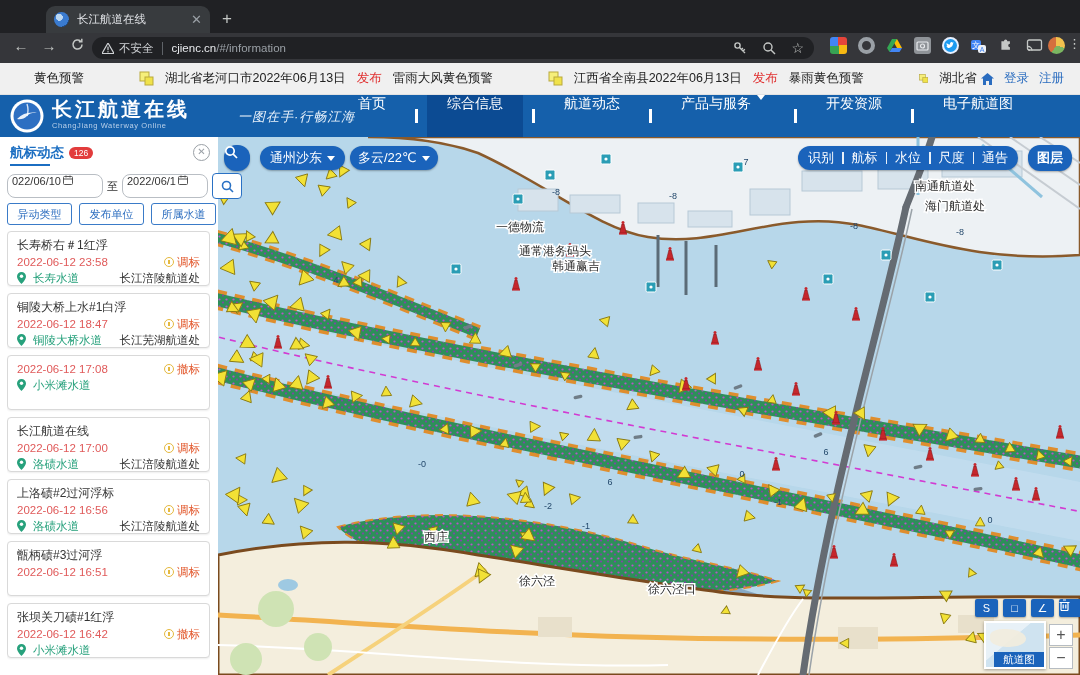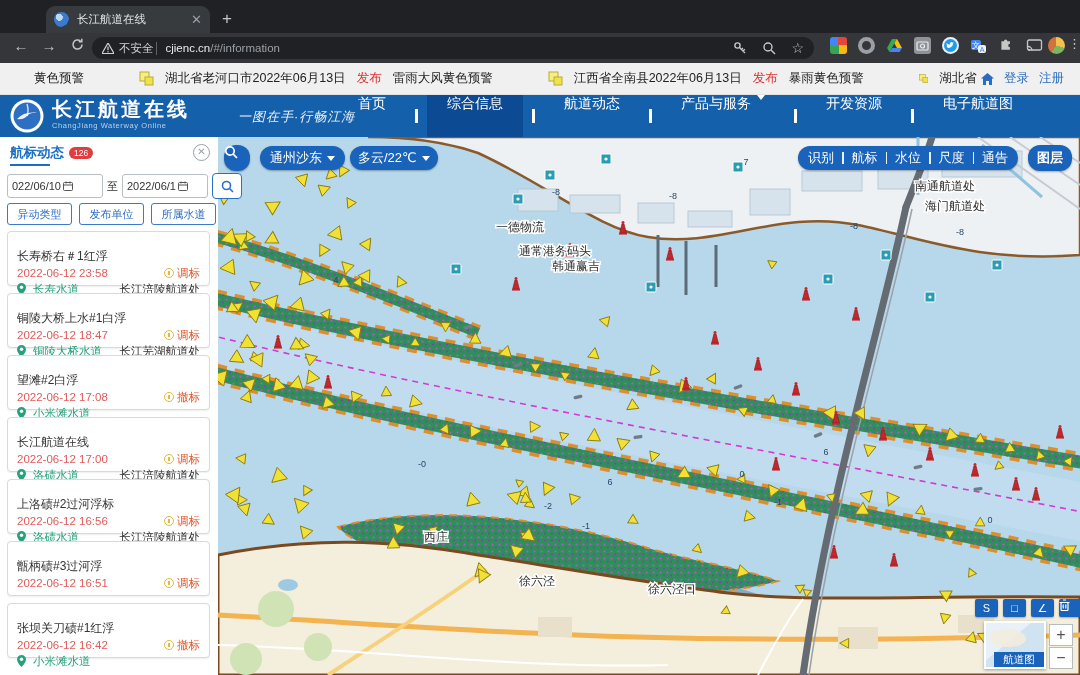--- a/index.html
+++ b/index.html
@@ -10,21 +10,21 @@
   .tab{position:absolute;left:46px;top:6px;width:164px;height:27px;background:#383b3e;
        border-radius:9px 9px 0 0;display:flex;align-items:center;padding:0 8px;box-sizing:border-box}
   .favicon{width:15px;height:15px;border-radius:50%;background:radial-gradient(circle at 35% 35%,#bcd7f0 0 25%,#3a7bd0 26% 70%,#1b4f93 71%);flex:none}
   .tab-title{color:#dfe1e5;font-size:11.5px;margin-left:8px;flex:1;white-space:nowrap;overflow:hidden}
   .tab-close{color:#9aa0a6;font-size:13px;margin-left:6px;cursor:default}
   .newtab{position:absolute;left:222px;top:6px;color:#c4c7c5;font-size:17px;line-height:26px}
   .toolbar{position:absolute;left:0;top:33px;width:1080px;height:30px;background:#35363a}
   .navbtn{position:absolute;top:4px;color:#c4c7c5;font-size:15px;width:22px;text-align:center}
   .addr{position:absolute;left:92px;top:4px;width:722px;height:22px;background:#202124;border-radius:11px;
         display:flex;align-items:center;padding:0 10px;box-sizing:border-box}
-  .addr .sec{color:#d0d3d6;font-size:11.5px;margin:0 2px 0 5px}
+  .addr .sec{color:#d0d3d6;font-size:11.5px;margin:0 8px 0 5px}
   .addr .div{width:1px;height:13px;background:#5f6368;margin-right:9px}
   .addr .host{color:#e8eaed;font-size:11.5px}
   .addr .path{color:#9aa0a6;font-size:11.5px}
   .addr-right{margin-left:auto;display:flex;align-items:center;gap:15px}
   .ext{position:absolute;top:4px;width:17px;height:17px;border-radius:3px}
   .dots{position:absolute;top:3px;color:#c4c7c5;font-size:13px;letter-spacing:0}
   
   .alertbar{position:absolute;left:0;top:63px;width:1080px;height:32px;background:#f0f0f0;
             display:flex;align-items:center;font-size:12.5px;color:#222;border-bottom:1px solid #e2e2e2;box-sizing:border-box}
   .frag{margin-left:34px;white-space:nowrap}
@@ -48,31 +48,31 @@
   
   .main{position:absolute;left:0;top:137px;width:1080px;height:538px}
   .sidebar{position:absolute;left:0;top:0;width:218px;height:538px;background:#fff;z-index:5}
   .sb-head{position:absolute;left:10px;top:7px;display:flex;align-items:center;gap:5px}
   .sb-title{color:#1b6ec2;font-weight:bold;font-size:13.5px}
   .badge{background:#e23c3c;color:#fff;font-size:8.5px;border-radius:8px;padding:1px 5px;line-height:10px}
   .sb-underline{position:absolute;left:10px;top:27px;width:40px;height:2px;background:#1b6ec2}
   .sb-close{position:absolute;right:8px;top:7px;width:15px;height:15px;border:1.5px solid #9aa0a6;border-radius:50%;
             color:#9aa0a6;font-size:10px;line-height:14px;text-align:center}
   .daterow{position:absolute;left:7px;top:36px;display:flex;align-items:center;gap:4px}
-  .dinput{height:22px;border:1px solid #b9bec4;border-radius:3px;display:flex;align-items:center;
+  .dinput{height:22px;border:1px solid #b9bec4;border-radius:8px;display:flex;
           padding:0 3px 0 4px;font-size:11px;color:#333;gap:2px;background:#fff}
   .dinput .dv{white-space:nowrap;overflow:hidden}
   .to{font-size:11px;color:#333}
   .sbtn{width:28px;height:24px;border:1px solid #2a71c4;border-radius:4px;background:#fff;
         display:flex;align-items:center;justify-content:center}
   .filterrow{position:absolute;left:7px;top:66px;display:flex;gap:7px}
   .fbtn{width:63px;height:20px;border:1px solid #3a7bc8;border-radius:3px;color:#2a6cbf;font-size:11px;
         display:flex;align-items:center;justify-content:center;background:#fff}
   #cards{position:absolute;left:7px;right:8px;top:94px;bottom:0;display:flex;flex-direction:column;gap:7px;overflow:hidden}
-  .card{border:1px solid #d9d9d9;border-radius:4px;background:#fff;padding:16px 9px;height:55px;box-sizing:border-box;
+  .card{border:1px solid #d9d9d9;border-radius:4px;background:#fff;padding:5px 9px;height:55px;box-sizing:border-box;
         box-shadow:0 1px 2px rgba(0,0,0,.07);flex:none}
   .c-title{font-size:12px;color:#333;line-height:17px;white-space:nowrap;overflow:hidden}
   .c-row{display:flex;justify-content:space-between;align-items:center;line-height:16px}
   .c-time{font-size:11.5px;color:#e05a5a}
   .c-action{font-size:11.5px;color:#e2572b;display:flex;align-items:center;gap:3px}
   .c-ico{width:10px;height:10px;border:1.2px solid #e5b93e;border-radius:50%;box-sizing:border-box;position:relative}
   .c-ico::after{content:"";position:absolute;left:3px;top:1.5px;width:1.5px;height:4px;background:#e5b93e}
   .c-water{color:#27a17c;font-size:11.5px;display:flex;align-items:center;gap:7px}
   .c-agency{color:#333;font-size:11.5px}
   
@@ -322,21 +322,20 @@
                 <svg width="9" height="12" viewBox="0 0 9 12">
                   <path d="M4.5 0 A4.5 4.5 0 0 1 9 4.5 C9 7.5 4.5 12 4.5 12 C4.5 12 0 7.5 0 4.5 A4.5 4.5 0 0 1 4.5 0 Z" fill="#27a17c"></path>
                   <circle cx="4.5" cy="4.3" r="1.7" fill="#fff"></circle>
                 </svg>
                 <span>铜陵大桥水道</span>
               </span>
               <span class="c-agency">长江芜湖航道处</span>
             </div>
           </div>
           <div class="card">
-            <div class="c-title">望滩#2白浮</div>
             <div class="c-row">
               <span class="c-time">2022-06-12 17:08</span>
               <span class="c-action">
                 <span class="c-ico"></span>
                 <span>撤标</span>
               </span>
             </div>
             <div class="c-row">
               <span class="c-water">
                 <svg width="9" height="12" viewBox="0 0 9 12">

